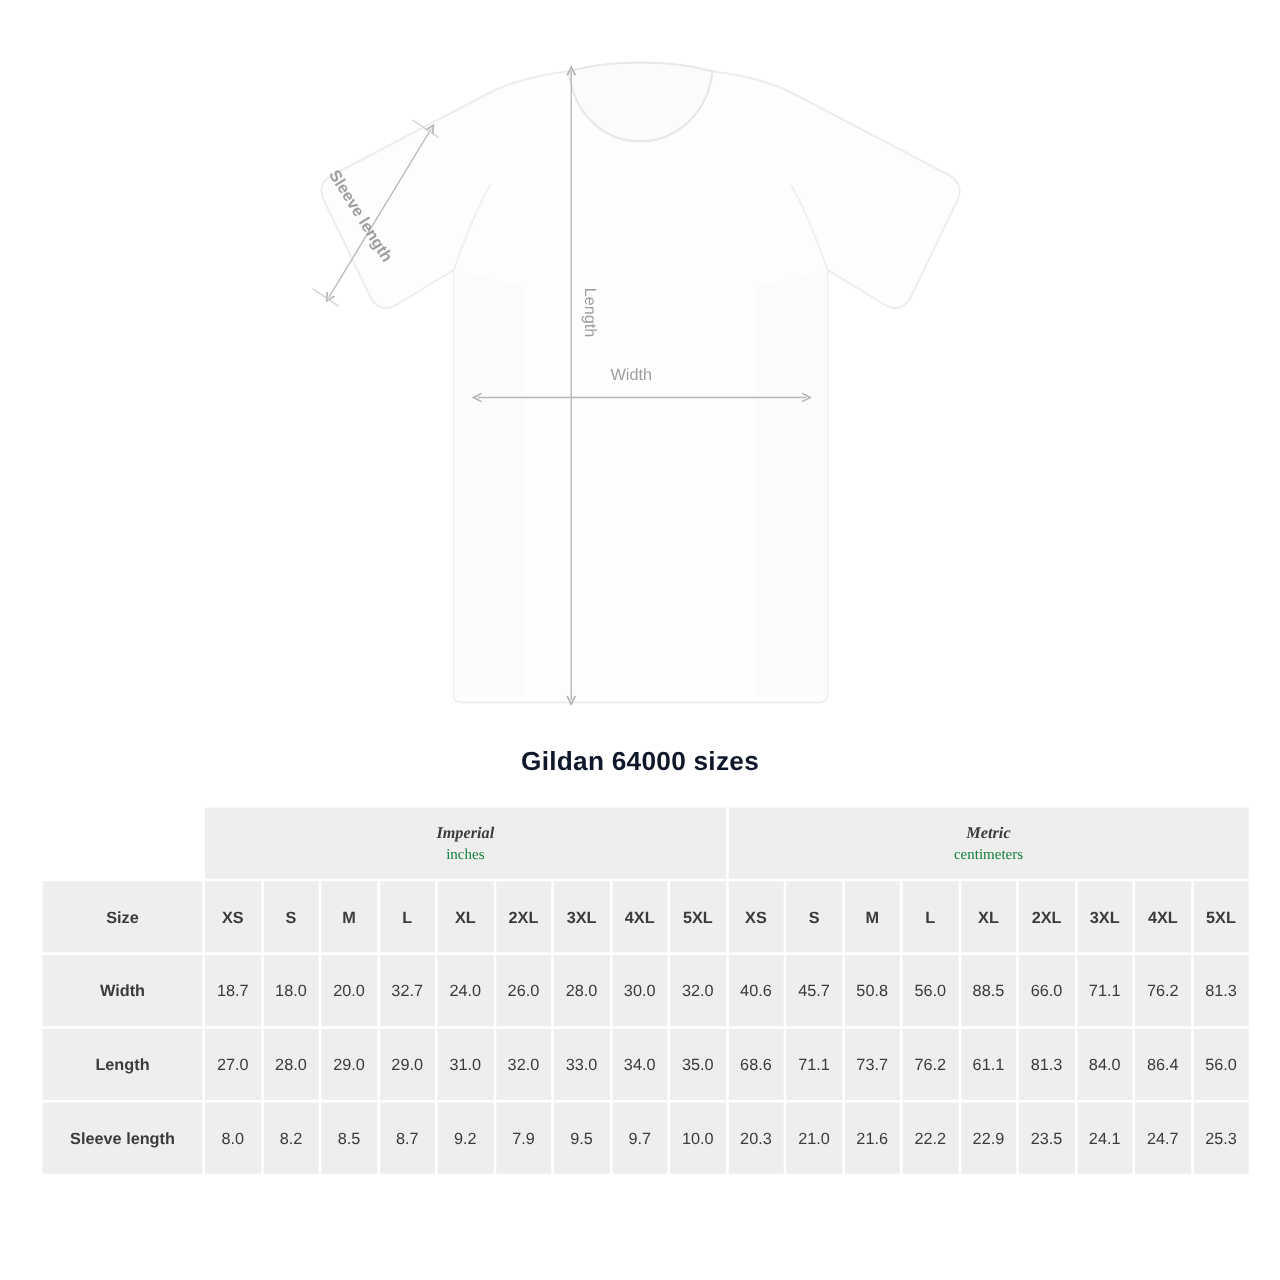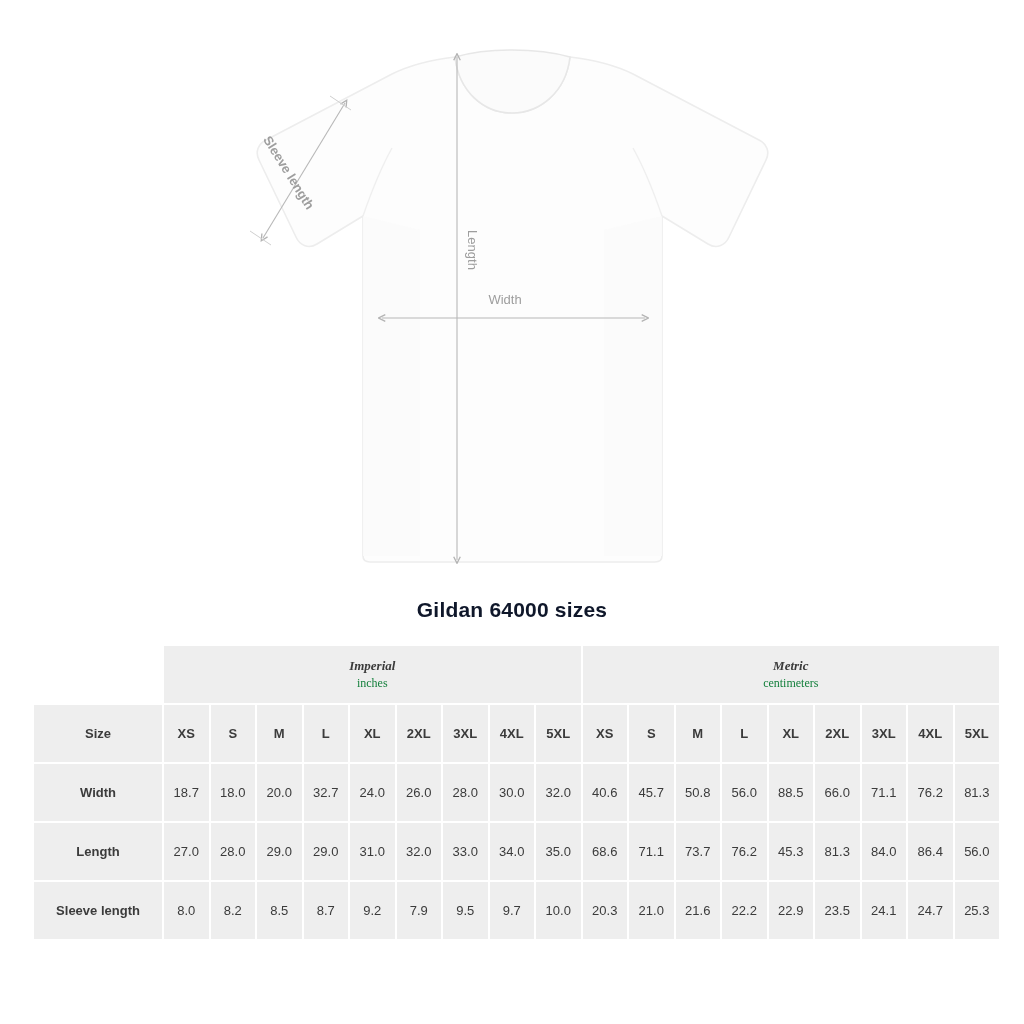--- a/index.html
+++ b/index.html
@@ -244,21 +244,21 @@
           <td>29.0</td>
           <td>31.0</td>
           <td>32.0</td>
           <td>33.0</td>
           <td>34.0</td>
           <td>35.0</td>
           <td>68.6</td>
           <td>71.1</td>
           <td>73.7</td>
           <td>76.2</td>
-          <td>45.3</td>
+          <td>61.1</td>
           <td>81.3</td>
           <td>84.0</td>
           <td>86.4</td>
           <td>56.0</td>
         </tr>
 
         <tr>
           <td class="row-label">Sleeve length</td>
           <td>8.0</td>
           <td>8.2</td>

